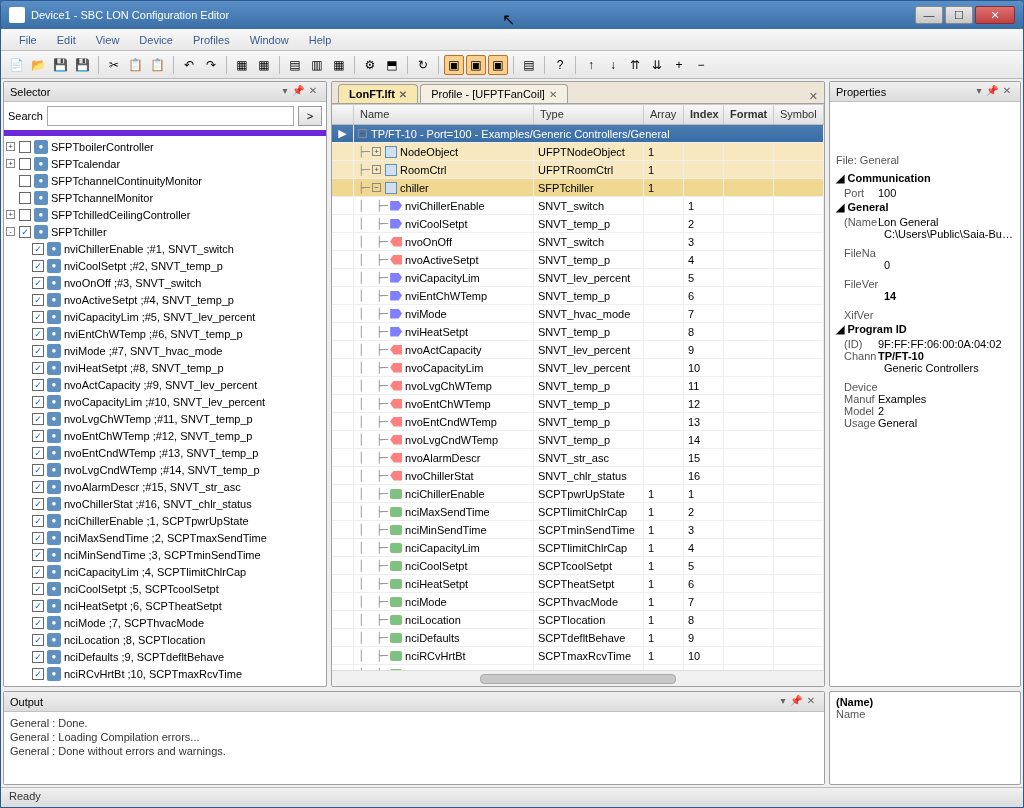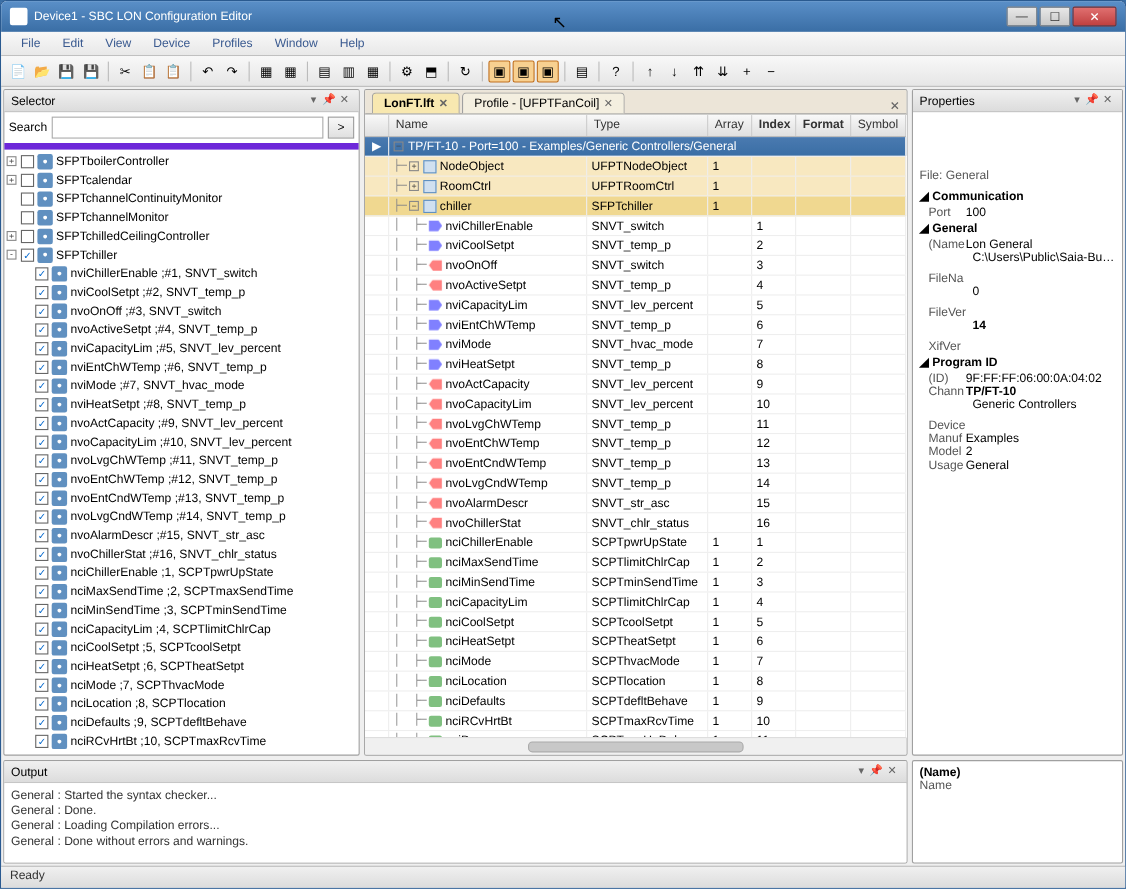--- a/index.html
+++ b/index.html
@@ -785,21 +785,20 @@
   <div class="bottom-row">
     <div class="panel output">
       <div class="panel-header">
         <span>Output</span>
         <span class="spacer"></span>
         <span class="hbtn">▾</span>
         <span class="hbtn">📌</span>
         <span class="hbtn">✕</span>
       </div>
       <div class="output-body" id="output-body">
-          <div>General : Started the syntax checker...</div>
           <div>General : Done.</div>
           <div>General : Loading Compilation errors...</div>
           <div>General : Done without errors and warnings.</div>
         </div>
     </div>
     <div class="namebox">
       <div class="nh">(Name)</div>
       <div class="nb">Name</div>
     </div>
   </div>

